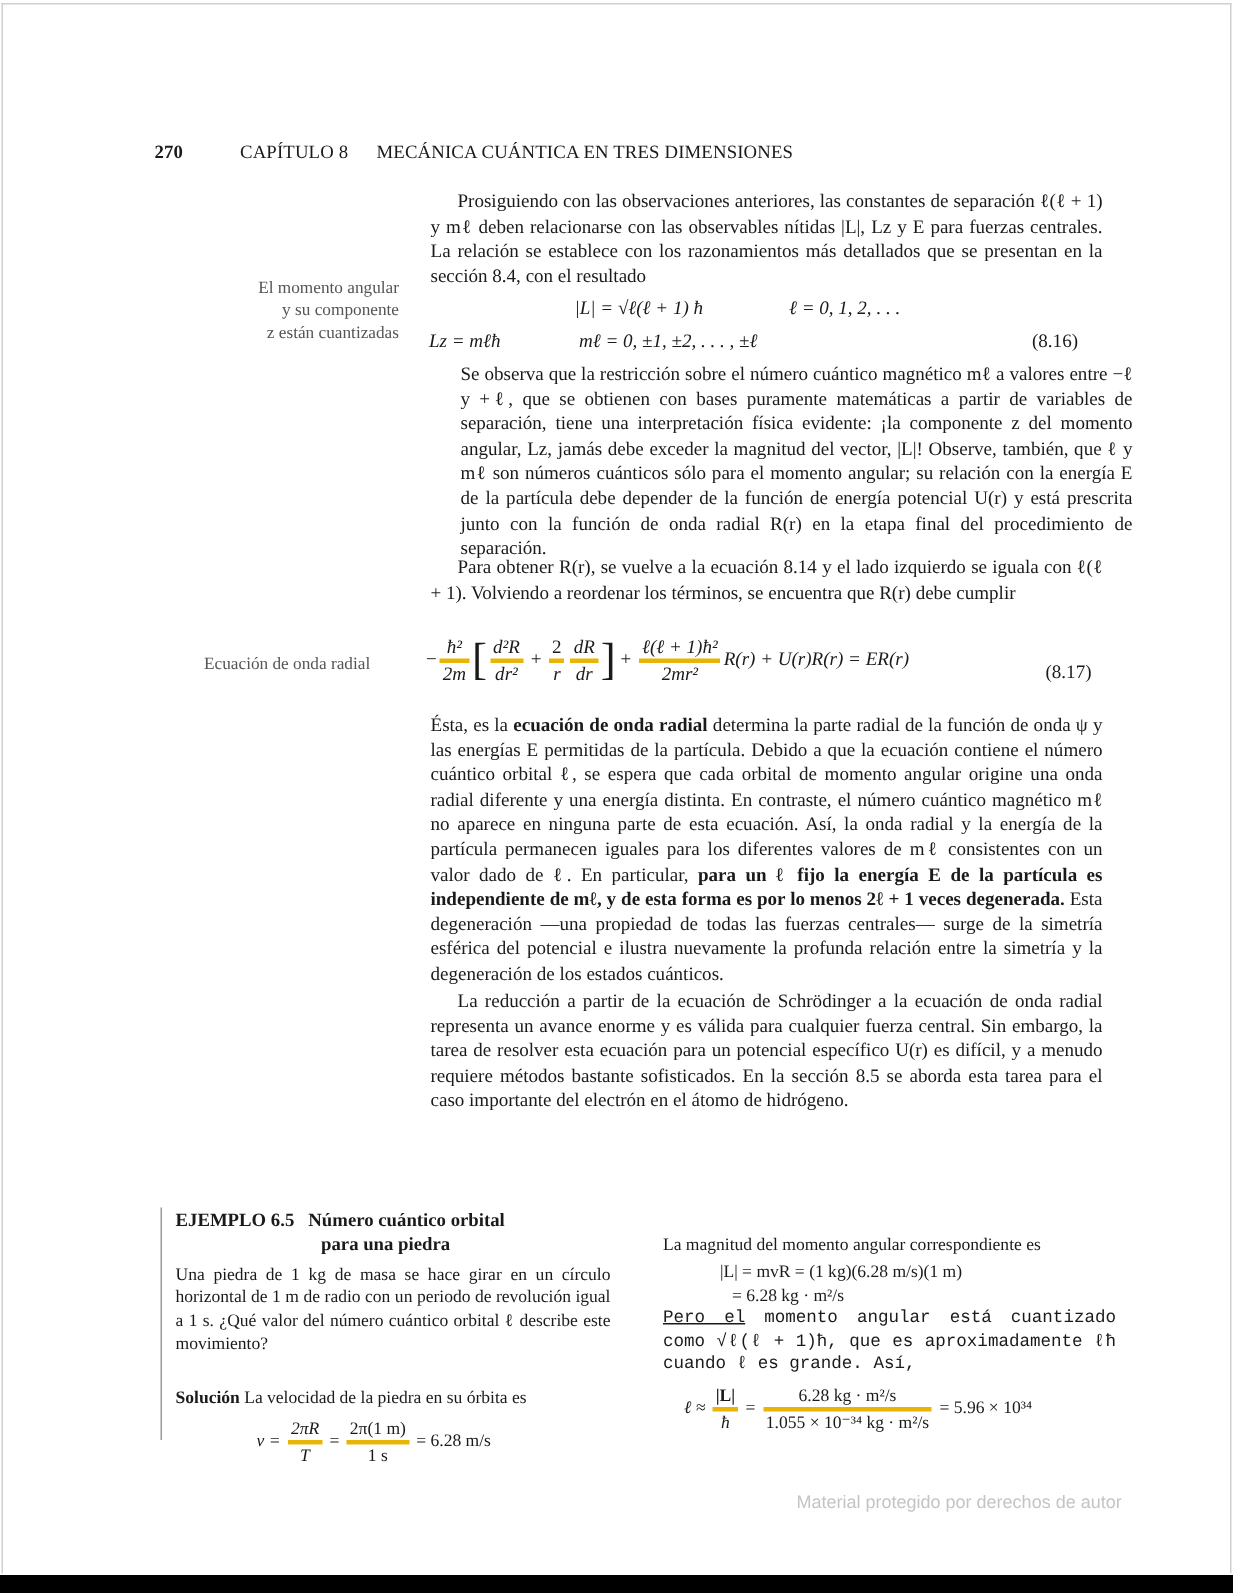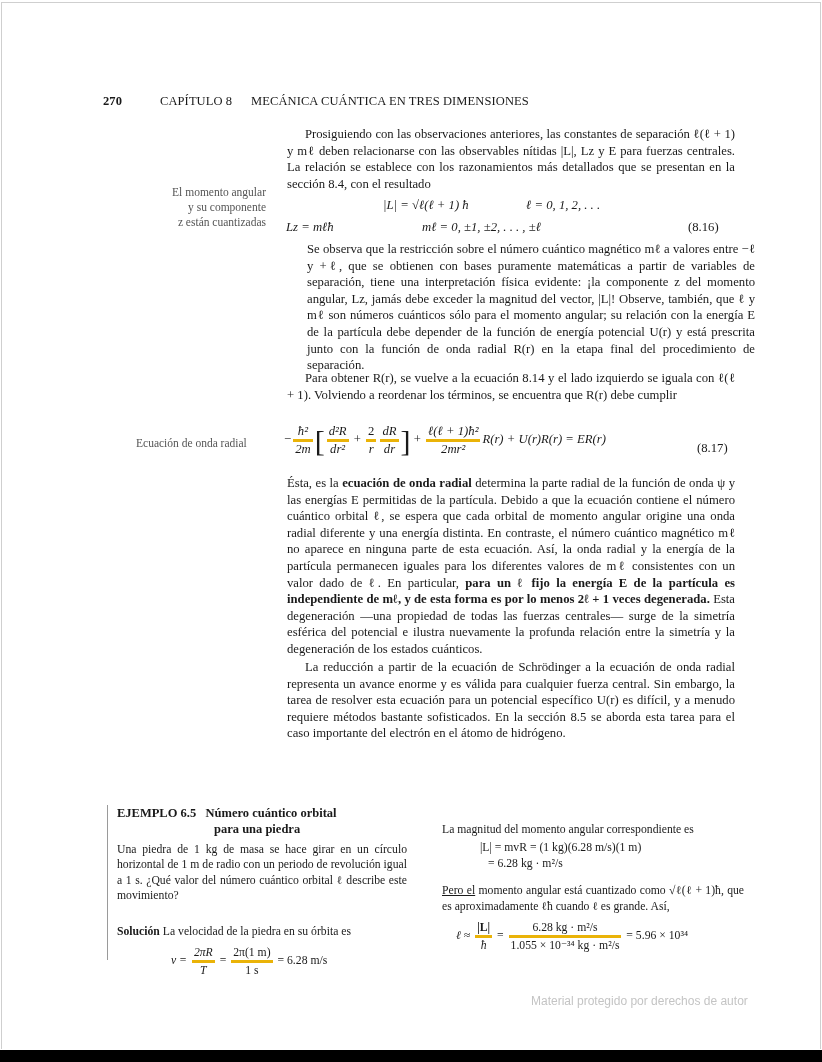--- a/index.html
+++ b/index.html
@@ -61,21 +61,21 @@
 
 <div class="eq" style="left:383px; top:198px;">
   <span class="math">|L| = √ℓ(ℓ + 1) ħ</span>
 </div>
 <div class="eq" style="left:526px; top:198px;">
   <span class="math">ℓ = 0, 1, 2, . . .</span>
 </div>
 <div class="eq" style="left:286px; top:220px;">
   <span class="math">Lz = mℓħ</span>
 </div>
-<div class="eq" style="left:386px; top:220px;margin-left:36px;">
+<div class="eq" style="left:386px; top:220px;">
   <span class="math">mℓ = 0, ±1, ±2, . . . , ±ℓ</span>
 </div>
 <div class="eqnum" style="left:688px; top:220px;">(8.16)</div>
 
 <div class="main" style="top:241px;margin-left:20px;">
   <p>Se observa que la restricción sobre el número cuántico magnético mℓ a valores entre −ℓ y +ℓ, que se obtienen con bases puramente matemáticas a partir de variables de separación, tiene una interpretación física evidente: ¡la componente z del momento angular, Lz, jamás debe exceder la magnitud del vector, |L|! Observe, también, que ℓ y mℓ son números cuánticos sólo para el momento angular; su relación con la energía E de la partícula debe depender de la función de energía potencial U(r) y está prescrita junto con la función de onda radial R(r) en la etapa final del procedimiento de separación.</p>
 </div>
 
 <div class="main" style="top:370px;">
   <p class="indent">Para obtener R(r), se vuelve a la ecuación 8.14 y el lado izquierdo se iguala con ℓ(ℓ + 1). Volviendo a reordenar los términos, se encuentra que R(r) debe cumplir</p>
@@ -116,21 +116,21 @@
     <span>=</span>
     <span class="frac"><span class="num">2π(1 m)</span><span class="den">1 s</span></span>
     <span>= 6.28 m/s</span>
   </div>
 </div>
 
 <div class="ex-col2">
   <div>La magnitud del momento angular correspondiente es</div>
   <div style="padding-left:38px; margin-top:3px; white-space:nowrap;">|L| = mvR = (1 kg)(6.28 m/s)(1 m)</div>
   <div style="padding-left:46px; white-space:nowrap;">= 6.28 kg · m²/s</div>
-  <div style="margin-top:12px;"><span class="underline">Pero el</span><span> momento angular está cuantizado como √ℓ(ℓ + 1)ħ, que es aproximadamente ℓħ cuando ℓ es grande. Así,</span></div>
+  <div style="margin-top:0;font-family:Liberation Mono, monospace;"><span class="underline">Pero el</span><span> momento angular está cuantizado como √ℓ(ℓ + 1)ħ, que es aproximadamente ℓħ cuando ℓ es grande. Así,</span></div>
   <div style="margin-top:6px; padding-left:14px; white-space:nowrap;">
     <span class="math">ℓ ≈</span>
     <span class="frac"><span class="num b">|L|</span><span class="den math">ħ</span></span>
     <span>=</span>
     <span class="frac"><span class="num">6.28 kg · m²/s</span><span class="den">1.055 × 10⁻³⁴ kg · m²/s</span></span>
     <span>= 5.96 × 10³⁴</span>
   </div>
 </div>
 
 <div class="watermark">Material protegido por derechos de autor</div>

